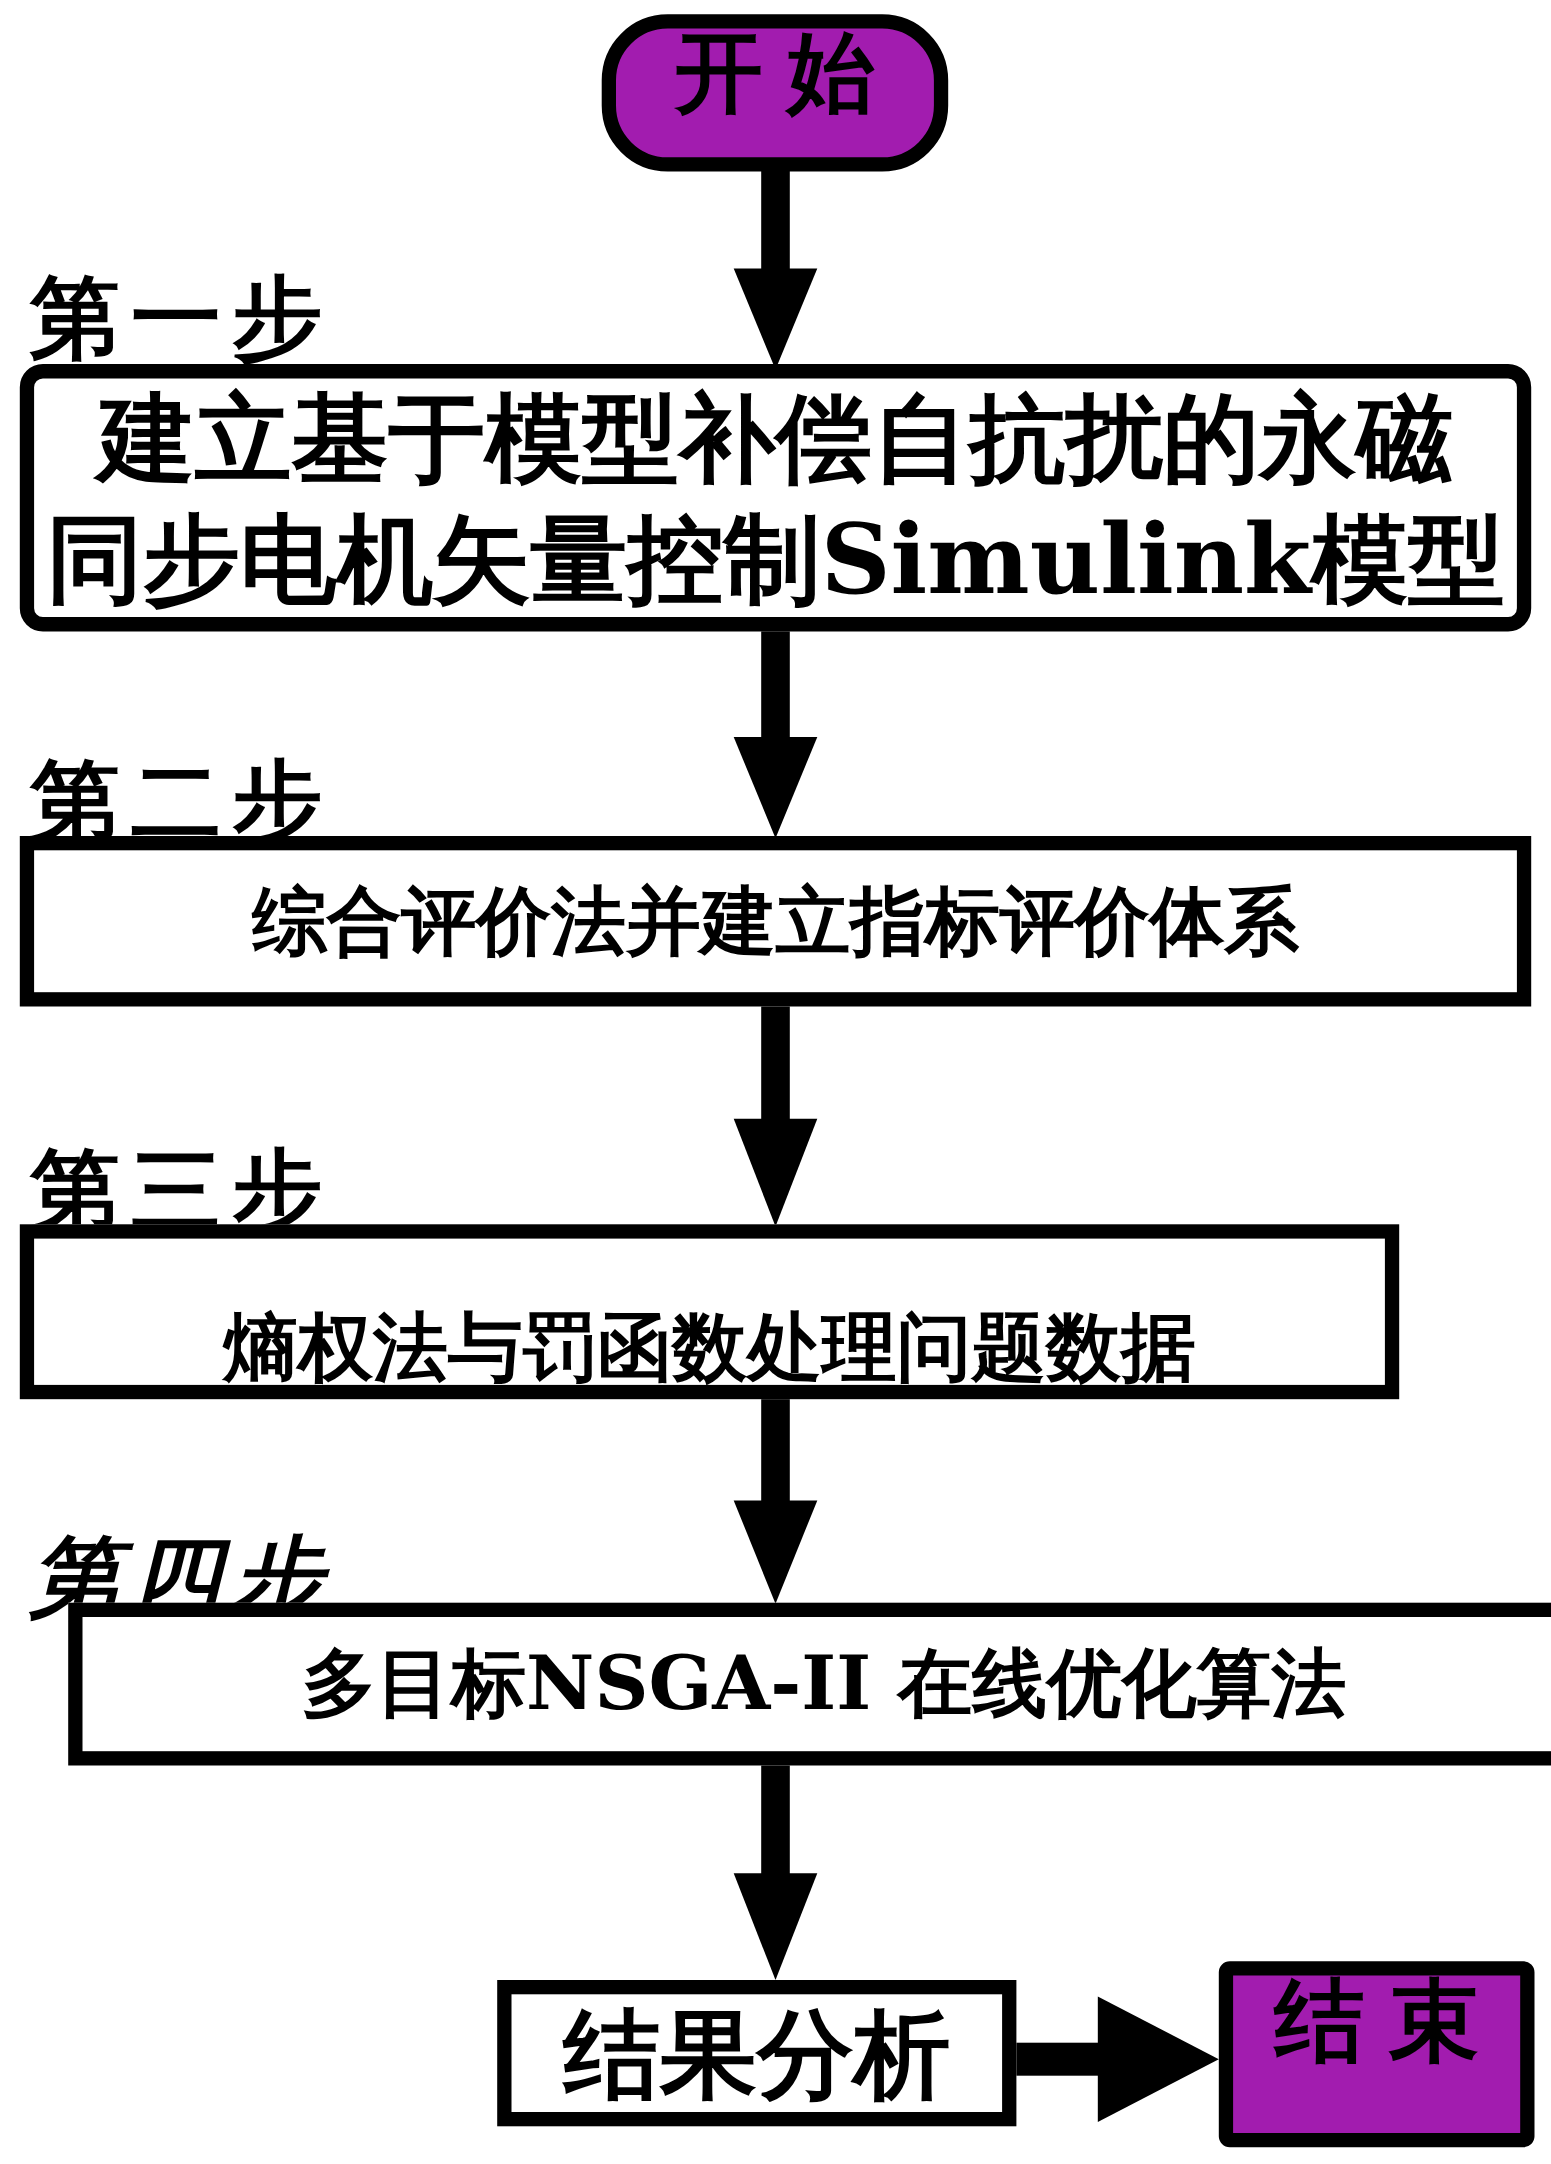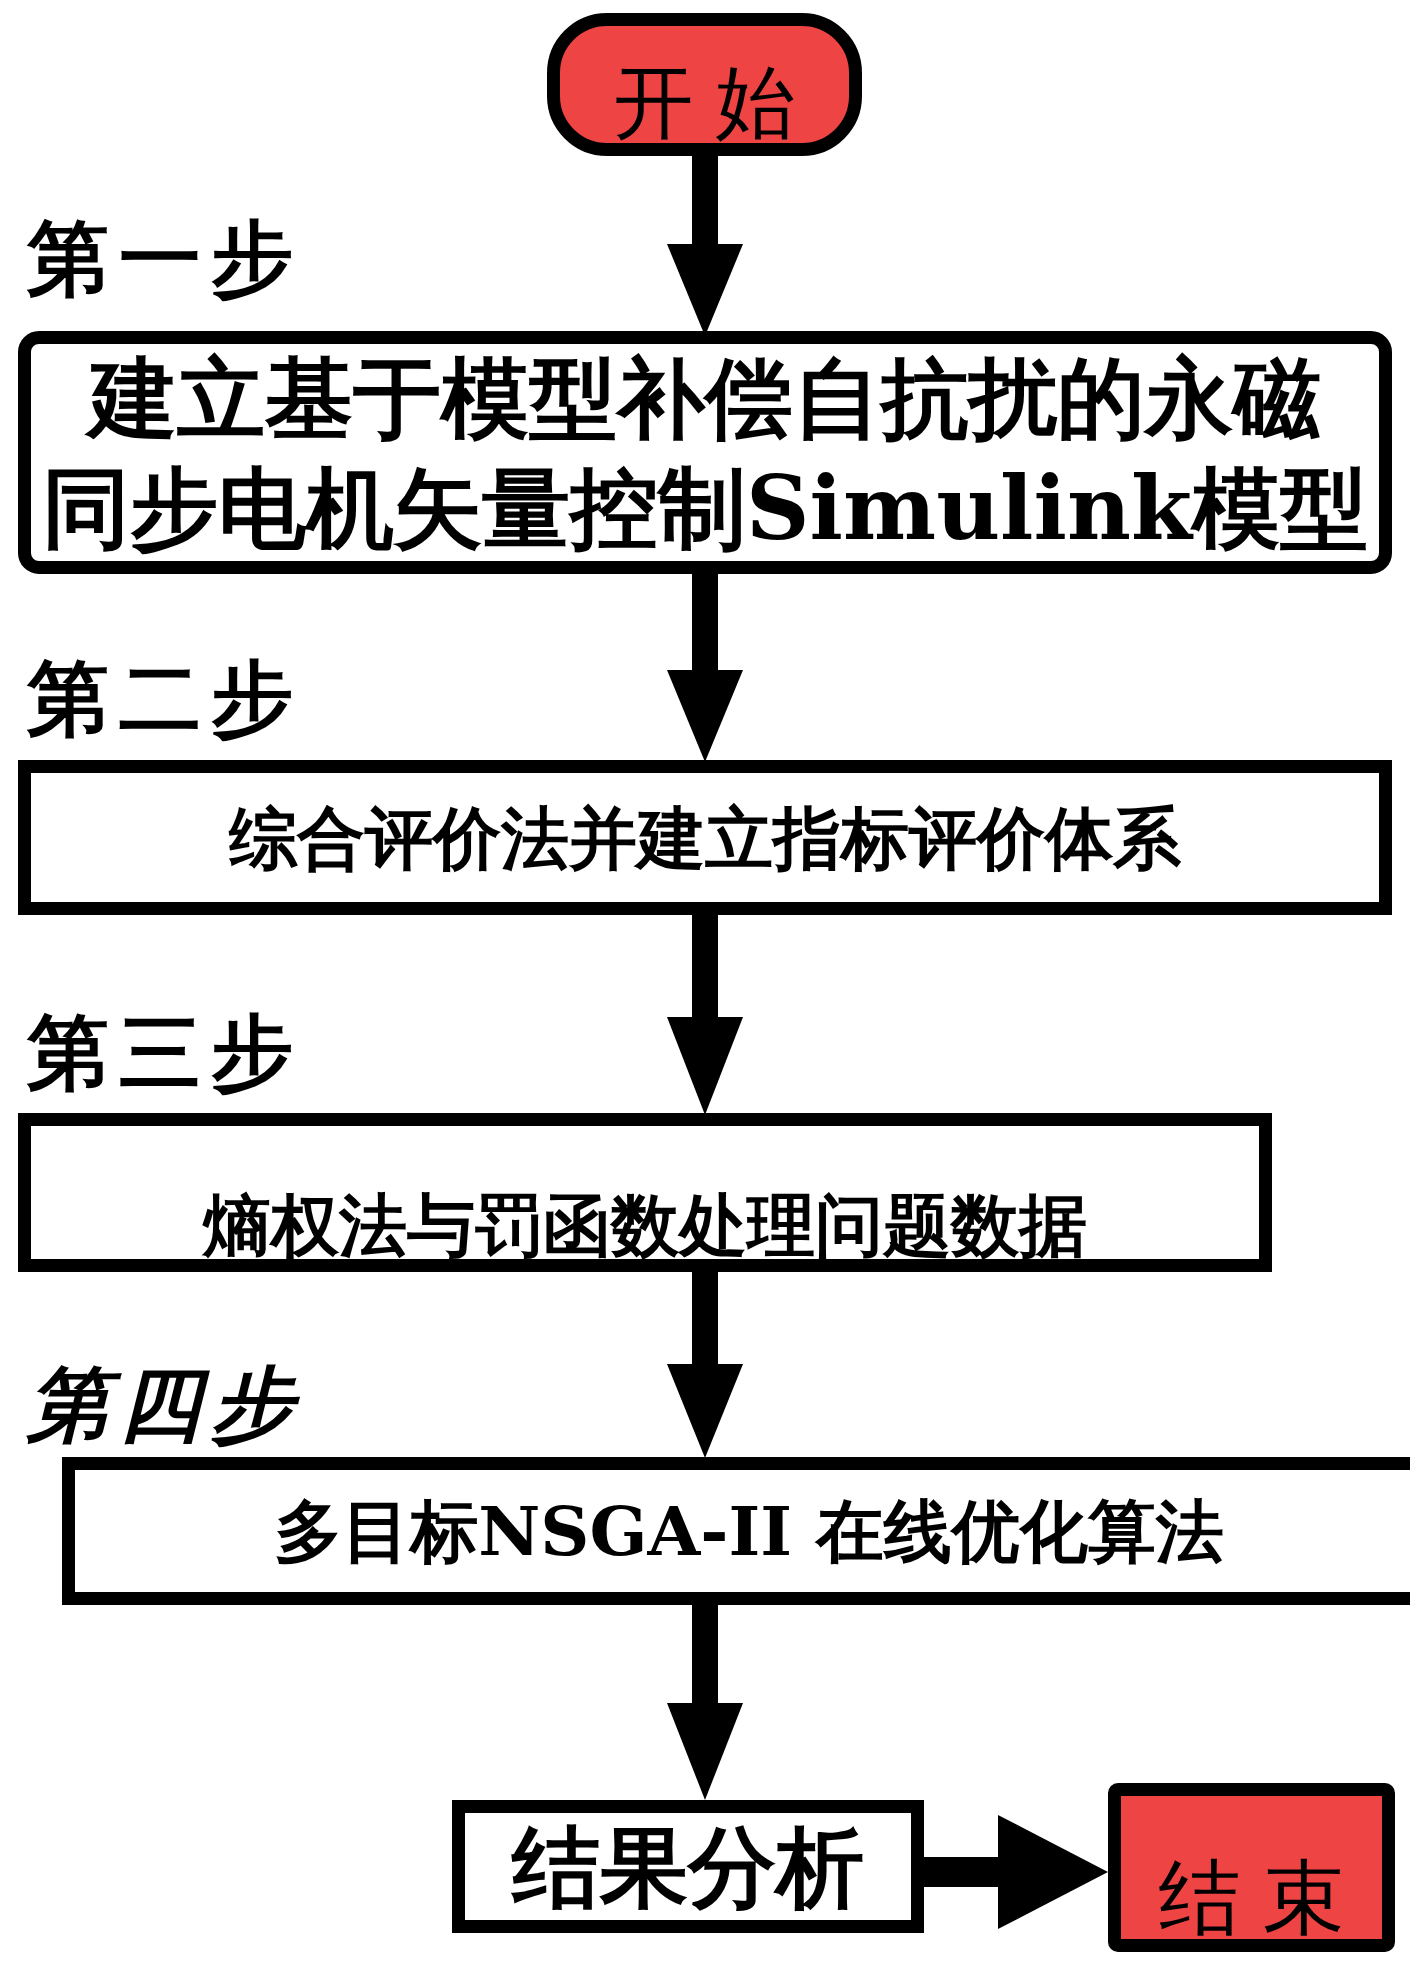--- a/index.html
+++ b/index.html
@@ -15,26 +15,26 @@
     font-family: "DejaVu Serif", serif;
     color: #000000;
     overflow: hidden;
   }
   
   .terminal {
     position: absolute;
     box-sizing: border-box;
     border: 13px solid #000000;
     border-radius: 60px;
-    background: #ef4444;
+    background: #a21caf;
     display: flex;
-    align-items: flex-end;
+    align-items: flex-start;
     justify-content: center;
     font-size: 80px;
-    font-weight: normal;
+    font-weight: bold;
     letter-spacing: 22px;
     text-indent: 22px;
     line-height: 1;
   }
   
   .pbox {
     position: absolute;
     box-sizing: border-box;
     border: 13px solid #000000;
     background: #ffffff;
@@ -50,20 +50,21 @@
   .one-line  { font-size: 68px; line-height: 1; }
   
   .step-label {
     position: absolute;
     font-family: "Liberation Sans", sans-serif;
     font-weight: 900;
     font-size: 82px;
     letter-spacing: 10px;
     line-height: 1;
     white-space: nowrap;
+    margin-top: 31px;
   }
   
   .vshaft {
     position: absolute;
     width: 26px;
     background: #000000;
   }
   .vhead {
     position: absolute;
     width: 0;

